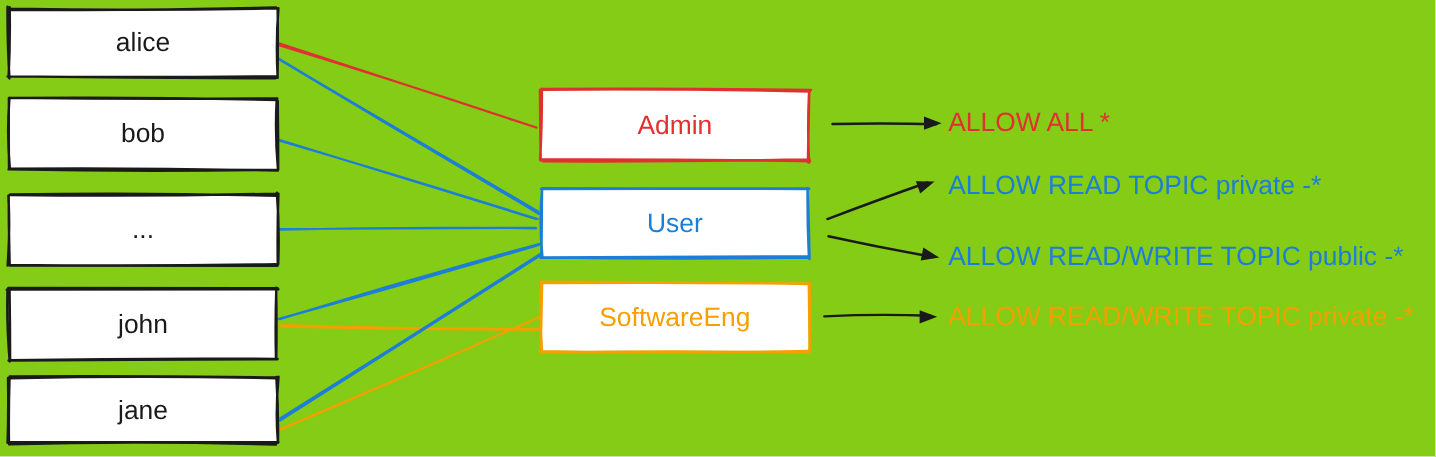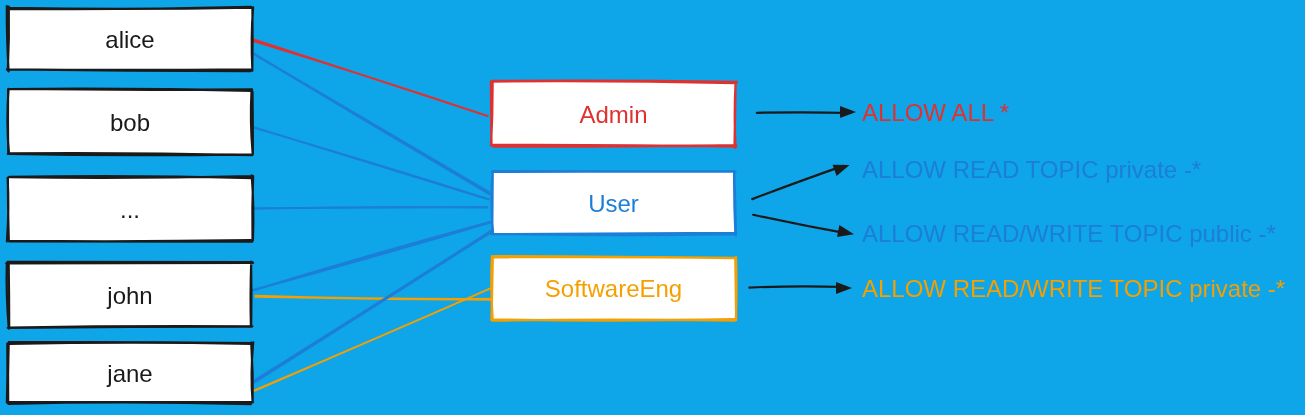--- a/index.html
+++ b/index.html
@@ -1,16 +1,16 @@
 <!DOCTYPE html>
 <html><head>
 <meta charset="utf-8">
 <style>
   html,body{margin:0;padding:0;background:#ffffff;}
-  .canvas{position:relative;width:1305px;height:415px;background:#0ea5e9;overflow:hidden;}
+  .canvas{position:relative;width:1305px;height:415px;background:#84cc16;overflow:hidden;}
   svg text{font-family:"Liberation Sans","DejaVu Sans",sans-serif;}
   .user-label{fill:#1a1a1a;font-size:24px;}
   .role-label{font-size:24px;}
   .perm-label{font-size:24px;}
 </style>
 </head>
 <body>
 
 <div class="canvas">
   <svg id="diagram" width="1305" height="415" viewBox="0 0 1305 415" xmlns="http://www.w3.org/2000/svg">

